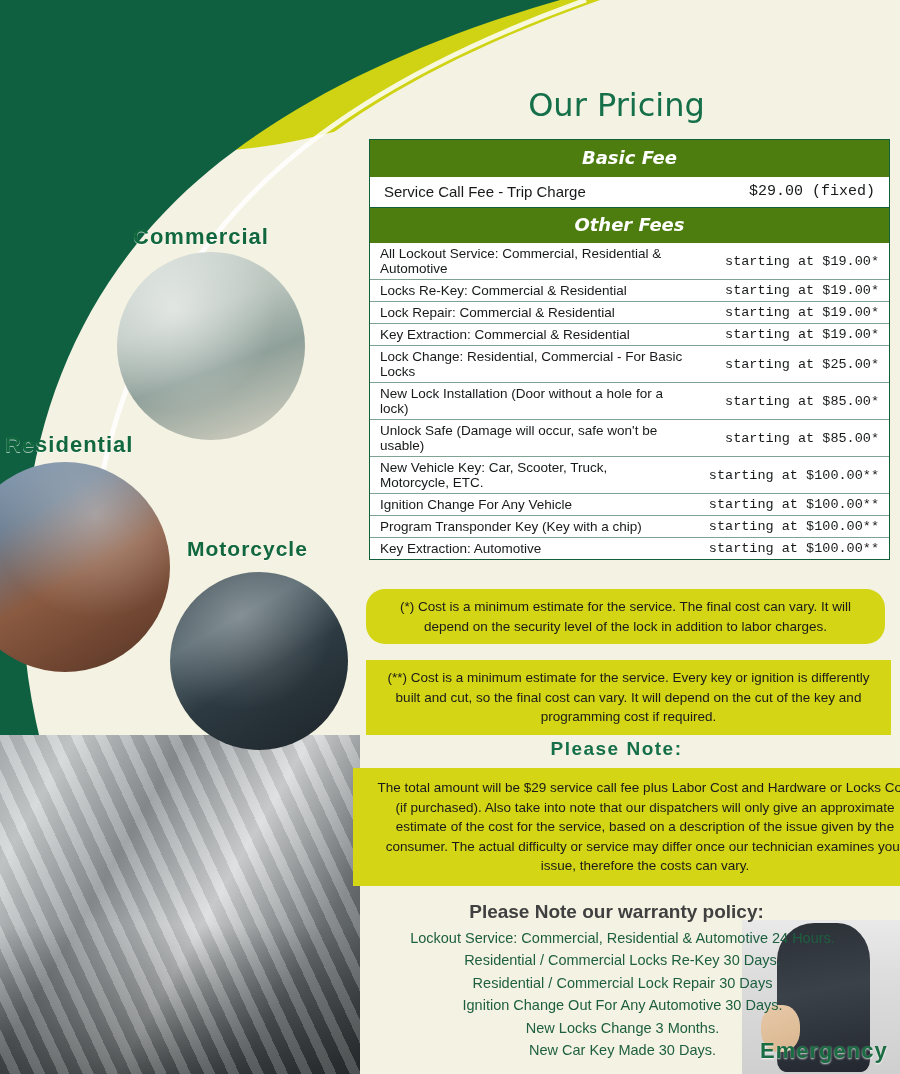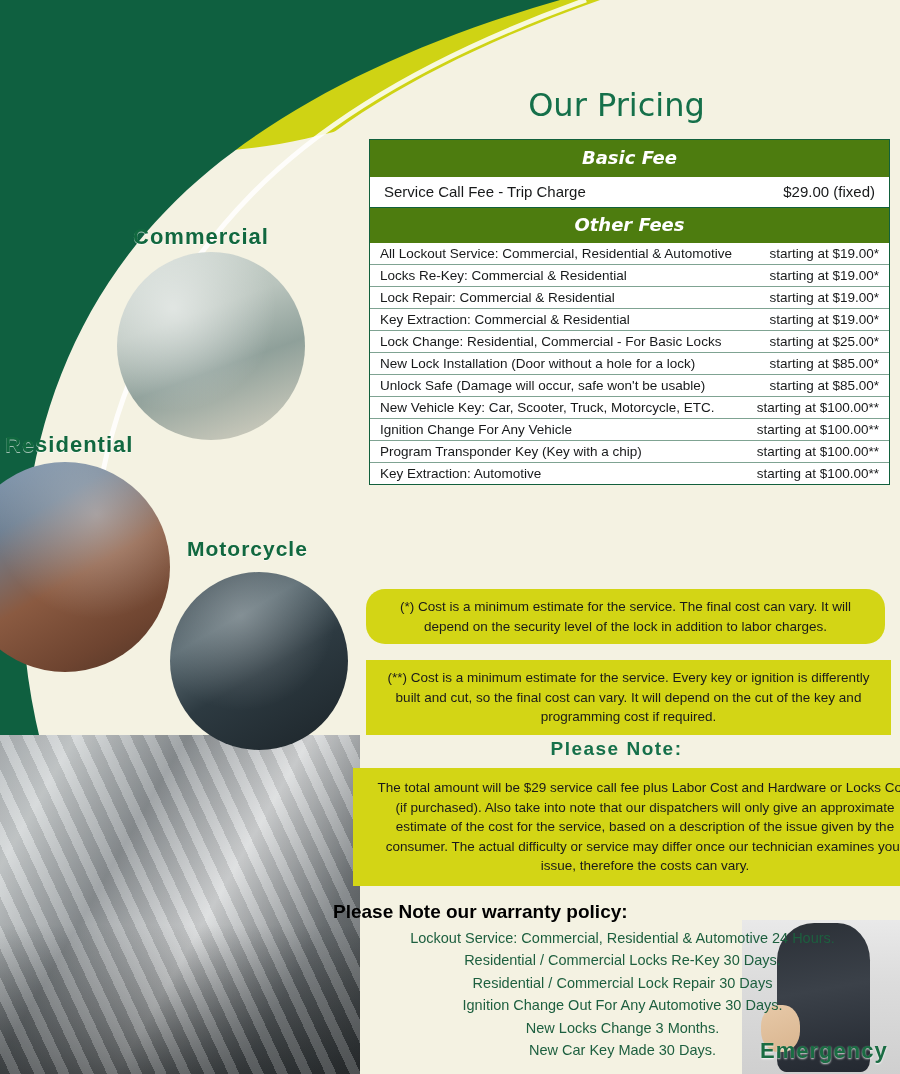--- a/index.html
+++ b/index.html
@@ -151,21 +151,21 @@
     justify-content: space-between;
     padding: 3px 10px;
     border-bottom: 1px solid #7fa392;
     background: #fff;
     font-size: 13.5px;
     color: #17191a;
     gap: 24px;
   }
   .row:last-child { border-bottom: none; }
   .row .svc { text-align: left; }
-  .row .price { text-align: right; white-space: nowrap; padding-left: 8px; }
+  .row .price { text-align: right; white-space: nowrap; padding-left: 8px; font-family: Liberation Mono, monospace; }
   .row.basic-row {
     font-size: 15px;
     padding: 6px 14px 7px;
     border-bottom: none;
   }
   .basic-block { border-bottom: 1px solid #11603c; }
 
   
   .note {
     position: absolute;
@@ -189,22 +189,22 @@
     letter-spacing: 1.5px;
   }
   .note-3 {
     left: 20px; top: 768px; width: 584px; box-sizing: border-box;
     padding: 10px 18px;
   }
 
   .warranty-title {
     position: absolute;
     left: 0; top: 901px; width: 567px;
-    text-align: left;
-    color: #000000;
+    text-align: center;
+    color: #404040;
     font-size: 19px;
     font-weight: bold;
   }
   .warranty-list {
     position: absolute;
     left: 6px; top: 927px; width: 567px;
     text-align: center;
     color: #1d5f3f;
     font-size: 14.5px;
     line-height: 1.55;

